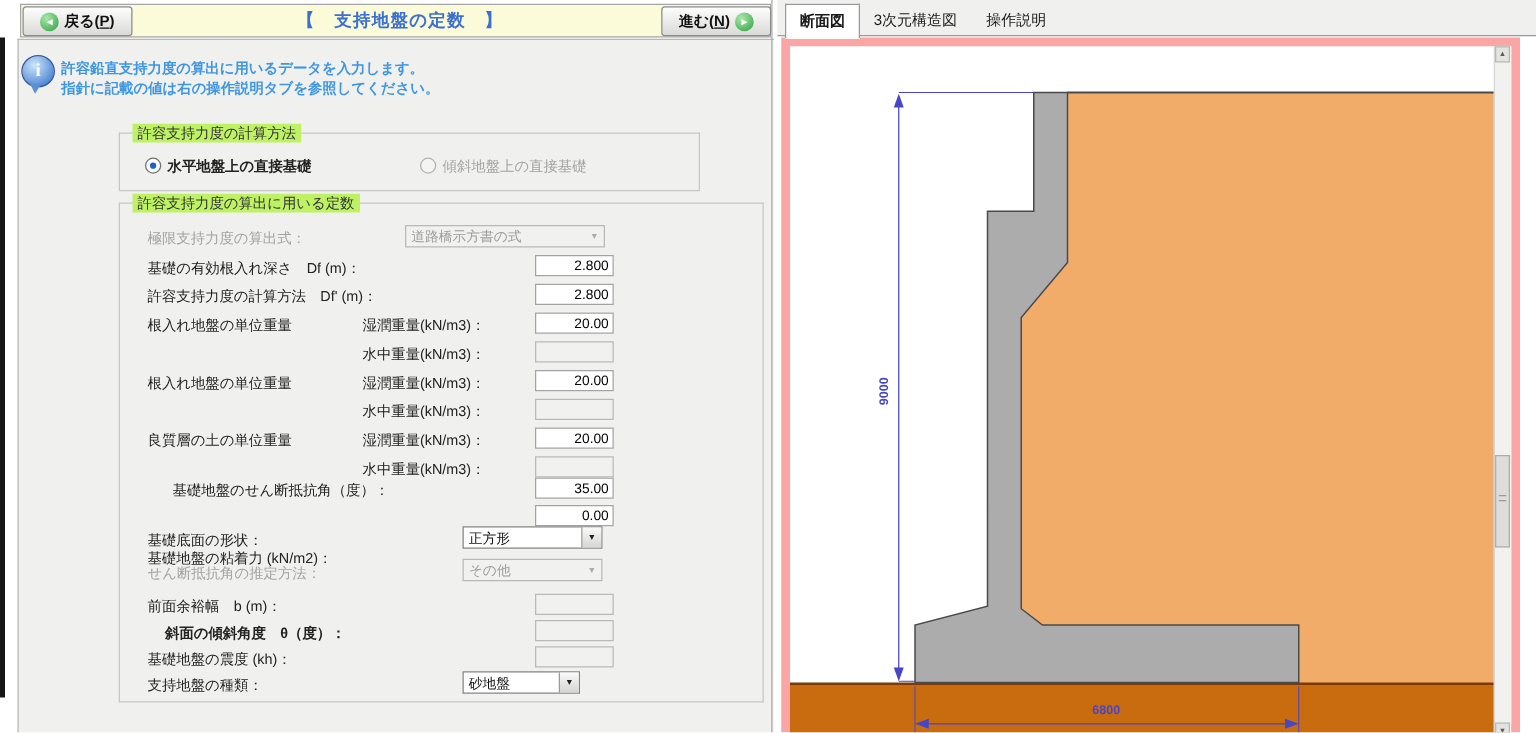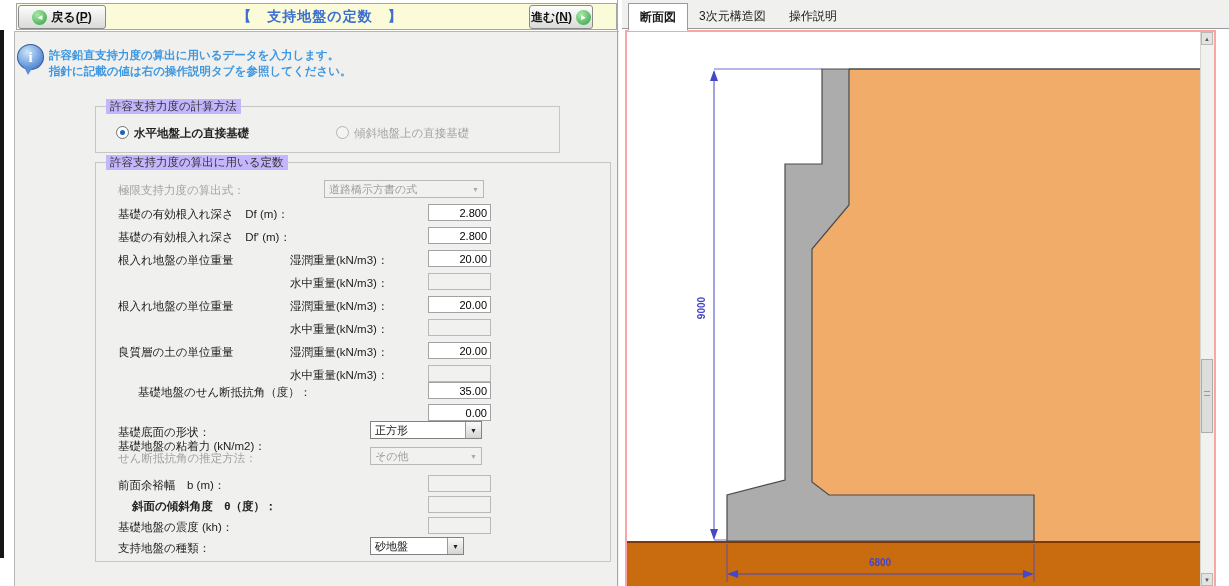--- a/index.html
+++ b/index.html
@@ -12,39 +12,39 @@
   .left-panel{left:14px;top:31px;width:604px;height:555px;background:#F0F0EE;
               border-left:1px solid #B7B7B5;border-top:1px solid #B7B7B5;}
   .splitter{left:617px;top:0;width:1px;height:586px;background:#A8A8A8;}
 
   
   .topbar{left:16px;top:3px;width:601px;height:27px;background:#FBFBD9;border:1px solid #A6A6A6;box-sizing:border-box;}
   .navbtn{display:flex;align-items:center;gap:4px;justify-content:center;height:24px;
           background:linear-gradient(#FDFDFD,#DADAD8);border:1px solid #8A8A8A;border-radius:3px;
           font-weight:bold;font-size:12px;color:#111;cursor:pointer;box-sizing:border-box;}
   .btn-back{left:18px;top:5px;width:88px;}
-  .btn-fwd{left:529px;top:5px;width:64px;}
+  .btn-fwd{left:529px;top:5px;width:88px;}
   .green-ball{display:inline-flex;align-items:center;justify-content:center;width:15px;height:15px;border-radius:50%;
               background:radial-gradient(circle at 35% 30%,#A8E9A8,#2E9E40);color:#fff;font-size:8px;line-height:15px;}
   .ukey{text-decoration:underline;}
   .bar-title{left:140px;top:8px;width:360px;text-align:center;font-size:14px;font-weight:bold;color:#3B6FD0;letter-spacing:1px;}
 
   
   .info-icon{left:17px;top:44px;width:25px;height:24px;border-radius:50% 50% 50% 50%;
              background:radial-gradient(circle at 38% 30%,#CDE6FA,#5B8FD6 70%,#2F5FA8);
              border:1px solid #35589C;color:#fff;font-weight:bold;font-family:"Liberation Serif",serif;
              font-size:15px;display:flex;align-items:center;justify-content:center;}
   .info-tail{left:24px;top:67px;width:0;height:0;border-left:4px solid transparent;border-right:5px solid transparent;border-top:8px solid #5B8FD6;}
   .info-text{color:#3E97E0;font-weight:bold;font-size:11.5px;line-height:16px;}
   .info-l1{left:49px;top:47px;}
   .info-l2{left:49px;top:63px;}
 
   
   .groupbox{border:1px solid #C6C6C4;box-sizing:border-box;}
-  .gb-title{background:#c4b5fd;padding:0 4px;font-size:11.5px;color:#333;}
+  .gb-title{background:#bef264;padding:0 4px;font-size:11.5px;color:#333;}
   .g1{left:95px;top:106px;width:465px;height:47px;}
   .g1t{left:106px;top:99px;}
   .g2{left:95px;top:162px;width:516px;height:400px;}
   .g2t{left:106px;top:155px;}
 
   
   .radio{width:13px;height:13px;border-radius:50%;background:#fff;border:1px solid #707070;box-sizing:border-box;}
   .radio.on::after{content:"";display:block;width:5px;height:5px;border-radius:50%;background:#1D62C8;margin:3px 0 0 3px;}
   .radio.dis{border-color:#B3B3B3;background:#F4F4F2;}
   .rlabel{font-size:11.5px;font-weight:bold;color:#222;}
@@ -62,21 +62,21 @@
   .sel .arr{width:15px;height:100%;display:flex;align-items:center;justify-content:center;
             background:linear-gradient(#FAFAFA,#D5D5D3);border-left:1px solid #9A9A9A;font-size:7px;color:#222;}
   .sel.dis{background:#F1F1EF;border-color:#B9B9B7;color:#9C9C9A;}
   .sel.dis .txt{color:#9C9C9A;}
   .sel.dis .arr{background:none;border-left:none;color:#ABABA9;}
 
   
   .tabbar{left:622px;top:0;width:607px;height:29px;background:#F0F0EE;border-bottom:1px solid #9A9A9A;box-sizing:border-box;}
   .tab{position:absolute;top:3px;height:26px;display:flex;align-items:center;padding:0 11px;font-size:12px;color:#1a1a1a;cursor:pointer;}
   .tab.active{background:#fff;border:1px solid #9A9A9A;border-bottom:1px solid #fff;font-weight:bold;z-index:2;}
-  .canvas{left:625px;top:30px;width:591px;height:556px;background:#fff;border:2px solid #fca5a5;box-sizing:border-box;}
+  .canvas{left:625px;top:30px;width:591px;height:556px;background:#fff;border:7px solid #fca5a5;box-sizing:border-box;}
 
   
   .vscroll{position:absolute;top:0;right:0;width:13px;height:554px;background:#F1F1EF;border-left:1px solid #D6D6D4;}
   .sc-btn{position:absolute;left:0;width:12px;height:13px;background:#E3E3E1;border:1px solid #B9B9B7;box-sizing:border-box;
           display:flex;align-items:center;justify-content:center;font-size:6px;color:#5A5A5A;}
   .sc-up{top:0;}
   .sc-dn{bottom:0;}
   .sc-thumb{position:absolute;left:0;top:327px;width:12px;height:74px;background:#DDDDDB;border:1px solid #ADADAB;box-sizing:border-box;}
   .grip{margin:31px auto 0;width:6px;border-top:1px solid #9A9A98;border-bottom:1px solid #9A9A98;height:3px;}
 </style>
@@ -117,21 +117,21 @@
 
   <div class="abs flabel dis" style="left:118px;top:183px;">極限支持力度の算出式：</div>
   <div class="sel dis" style="left:324px;top:180px;width:160px;">
     <span class="txt">道路橋示方書の式</span>
       <span class="arr">▼</span>
   </div>
 
   <div class="abs flabel" style="left:118px;top:207px;">基礎の有効根入れ深さ　Df (m)：</div>
   <input class="num" style="left: 428px; top: 204px;" value="2.800">
 
-  <div class="abs flabel" style="left:118px;top:230px;">基礎の有効根入れ深さ　Df' (m)：</div>
+  <div class="abs flabel" style="left:118px;top:230px;">許容支持力度の計算方法　Df' (m)：</div>
   <input class="num" style="left: 428px; top: 227px;" value="2.800">
 
   <div class="abs flabel" style="left:118px;top:253px;">根入れ地盤の単位重量</div>
   <div class="abs flabel" style="left:290px;top:253px;">湿潤重量(kN/m3)：</div>
   <input class="num" style="left: 428px; top: 250px;" value="20.00">
 
   <div class="abs flabel" style="left:290px;top:276px;">水中重量(kN/m3)：</div>
   <input class="num dis" style="left: 428px; top: 273px;" value="">
 
   <div class="abs flabel" style="left:118px;top:299px;">根入れ地盤の単位重量</div>

